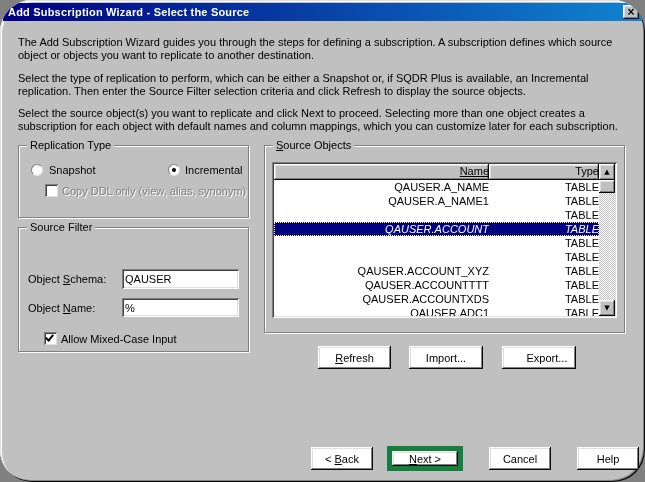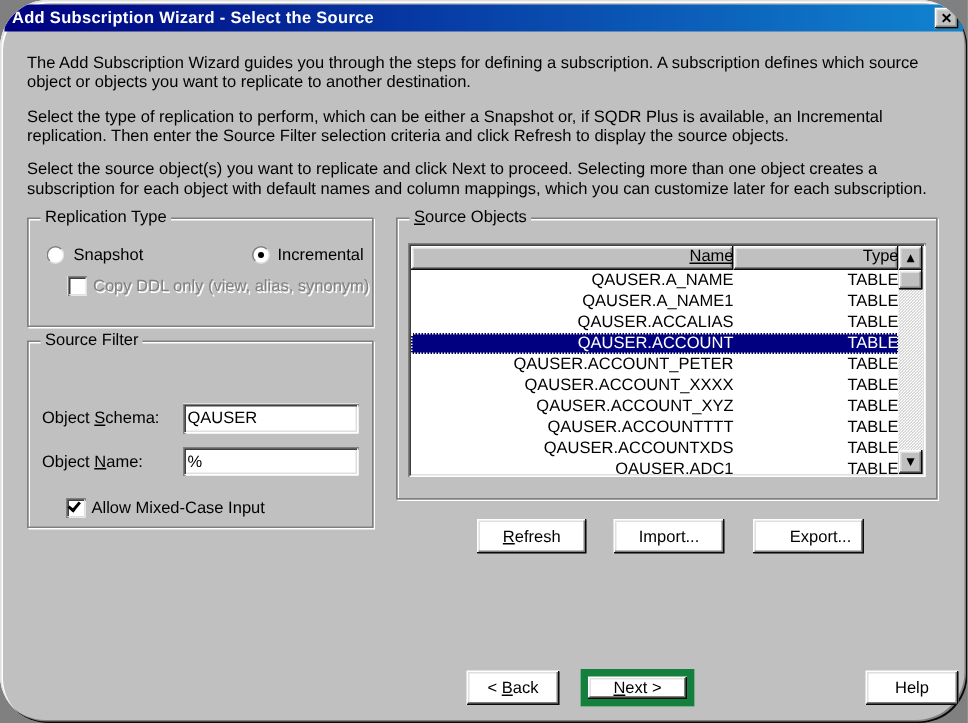--- a/index.html
+++ b/index.html
@@ -84,21 +84,21 @@
   .lv-hcell {
     background:#c0c0c0; height:16px; line-height:15px; padding-left:6px;
     box-shadow: inset -1px -1px 0 #0a0a0a, inset 1px 1px 0 #ffffff,
                 inset -2px -2px 0 #808080, inset 2px 2px 0 #dfdfdf;
   }
   .h-name { width:215px;text-decoration:underline; } .h-type { flex:1; }
   .lv-body { position:absolute; left:2px; top:18px; right:18px; bottom:2px; overflow:hidden; }
   .lv-row { display:flex; height:14px; line-height:14px; white-space:nowrap; }
   .c-name { width:215px; padding-left:5px; overflow:hidden; }
   .c-type { flex:1; padding-left:6px; }
-  .lv-row.sel { background:#000080; color:#fff; outline:1px dotted #ffffcc; outline-offset:-1px; }
+  .lv-row.sel { background:#000080; color:#fff; outline:1px dotted #ffffcc; outline-offset:-1px;font-style:italic; }
 
   
   .sbar {
     position:absolute; top:2px; right:2px; bottom:2px; width:16px;
     background-color:#fff;
     background-image:
       linear-gradient(45deg,#c0c0c0 25%,transparent 25%,transparent 75%,#c0c0c0 75%),
       linear-gradient(45deg,#c0c0c0 25%,transparent 25%,transparent 75%,#c0c0c0 75%);
     background-size:2px 2px; background-position:0 0,1px 1px;
   }
@@ -178,33 +178,30 @@
       <div class="lv-body">
         <div class="lv-row">
             <span class="c-name">QAUSER.A_NAME</span>
             <span class="c-type">TABLE</span>
           </div>
         <div class="lv-row">
             <span class="c-name">QAUSER.A_NAME1</span>
             <span class="c-type">TABLE</span>
           </div>
         <div class="lv-row">
-            <span class="c-name">QAUSER.ACCALIAS</span>
             <span class="c-type">TABLE</span>
           </div>
         <div class="lv-row sel">
             <span class="c-name">QAUSER.ACCOUNT</span>
             <span class="c-type">TABLE</span>
           </div>
         <div class="lv-row">
-            <span class="c-name">QAUSER.ACCOUNT_PETER</span>
-            <span class="c-type">TABLE</span>
-          </div>
-        <div class="lv-row">
-            <span class="c-name">QAUSER.ACCOUNT_XXXX</span>
+            <span class="c-type">TABLE</span>
+          </div>
+        <div class="lv-row">
             <span class="c-type">TABLE</span>
           </div>
         <div class="lv-row">
             <span class="c-name">QAUSER.ACCOUNT_XYZ</span>
             <span class="c-type">TABLE</span>
           </div>
         <div class="lv-row">
             <span class="c-name">QAUSER.ACCOUNTTTT</span>
             <span class="c-type">TABLE</span>
           </div>
@@ -228,15 +225,16 @@
       </div>
     </div>
   </div>
 
   <button class="btn95 btn-refresh"><span></span><span class="u">R</span><span>efresh</span></button>
   <button class="btn95 btn-import">Import...</button>
   <button class="btn95 btn-export">Export...</button>
 
   <button class="btn95 btn-back disabled-text"><span>&lt; </span><span class="u">B</span><span>ack</span></button>
   <button class="btn95 btn-next default"><span></span><span class="u">N</span><span>ext &gt;</span></button>
+  <button class="btn95 btn-cancel">Cancel</button>
   <button class="btn95 btn-help">Help</button>
 
 </div>
 
 </body></html>

